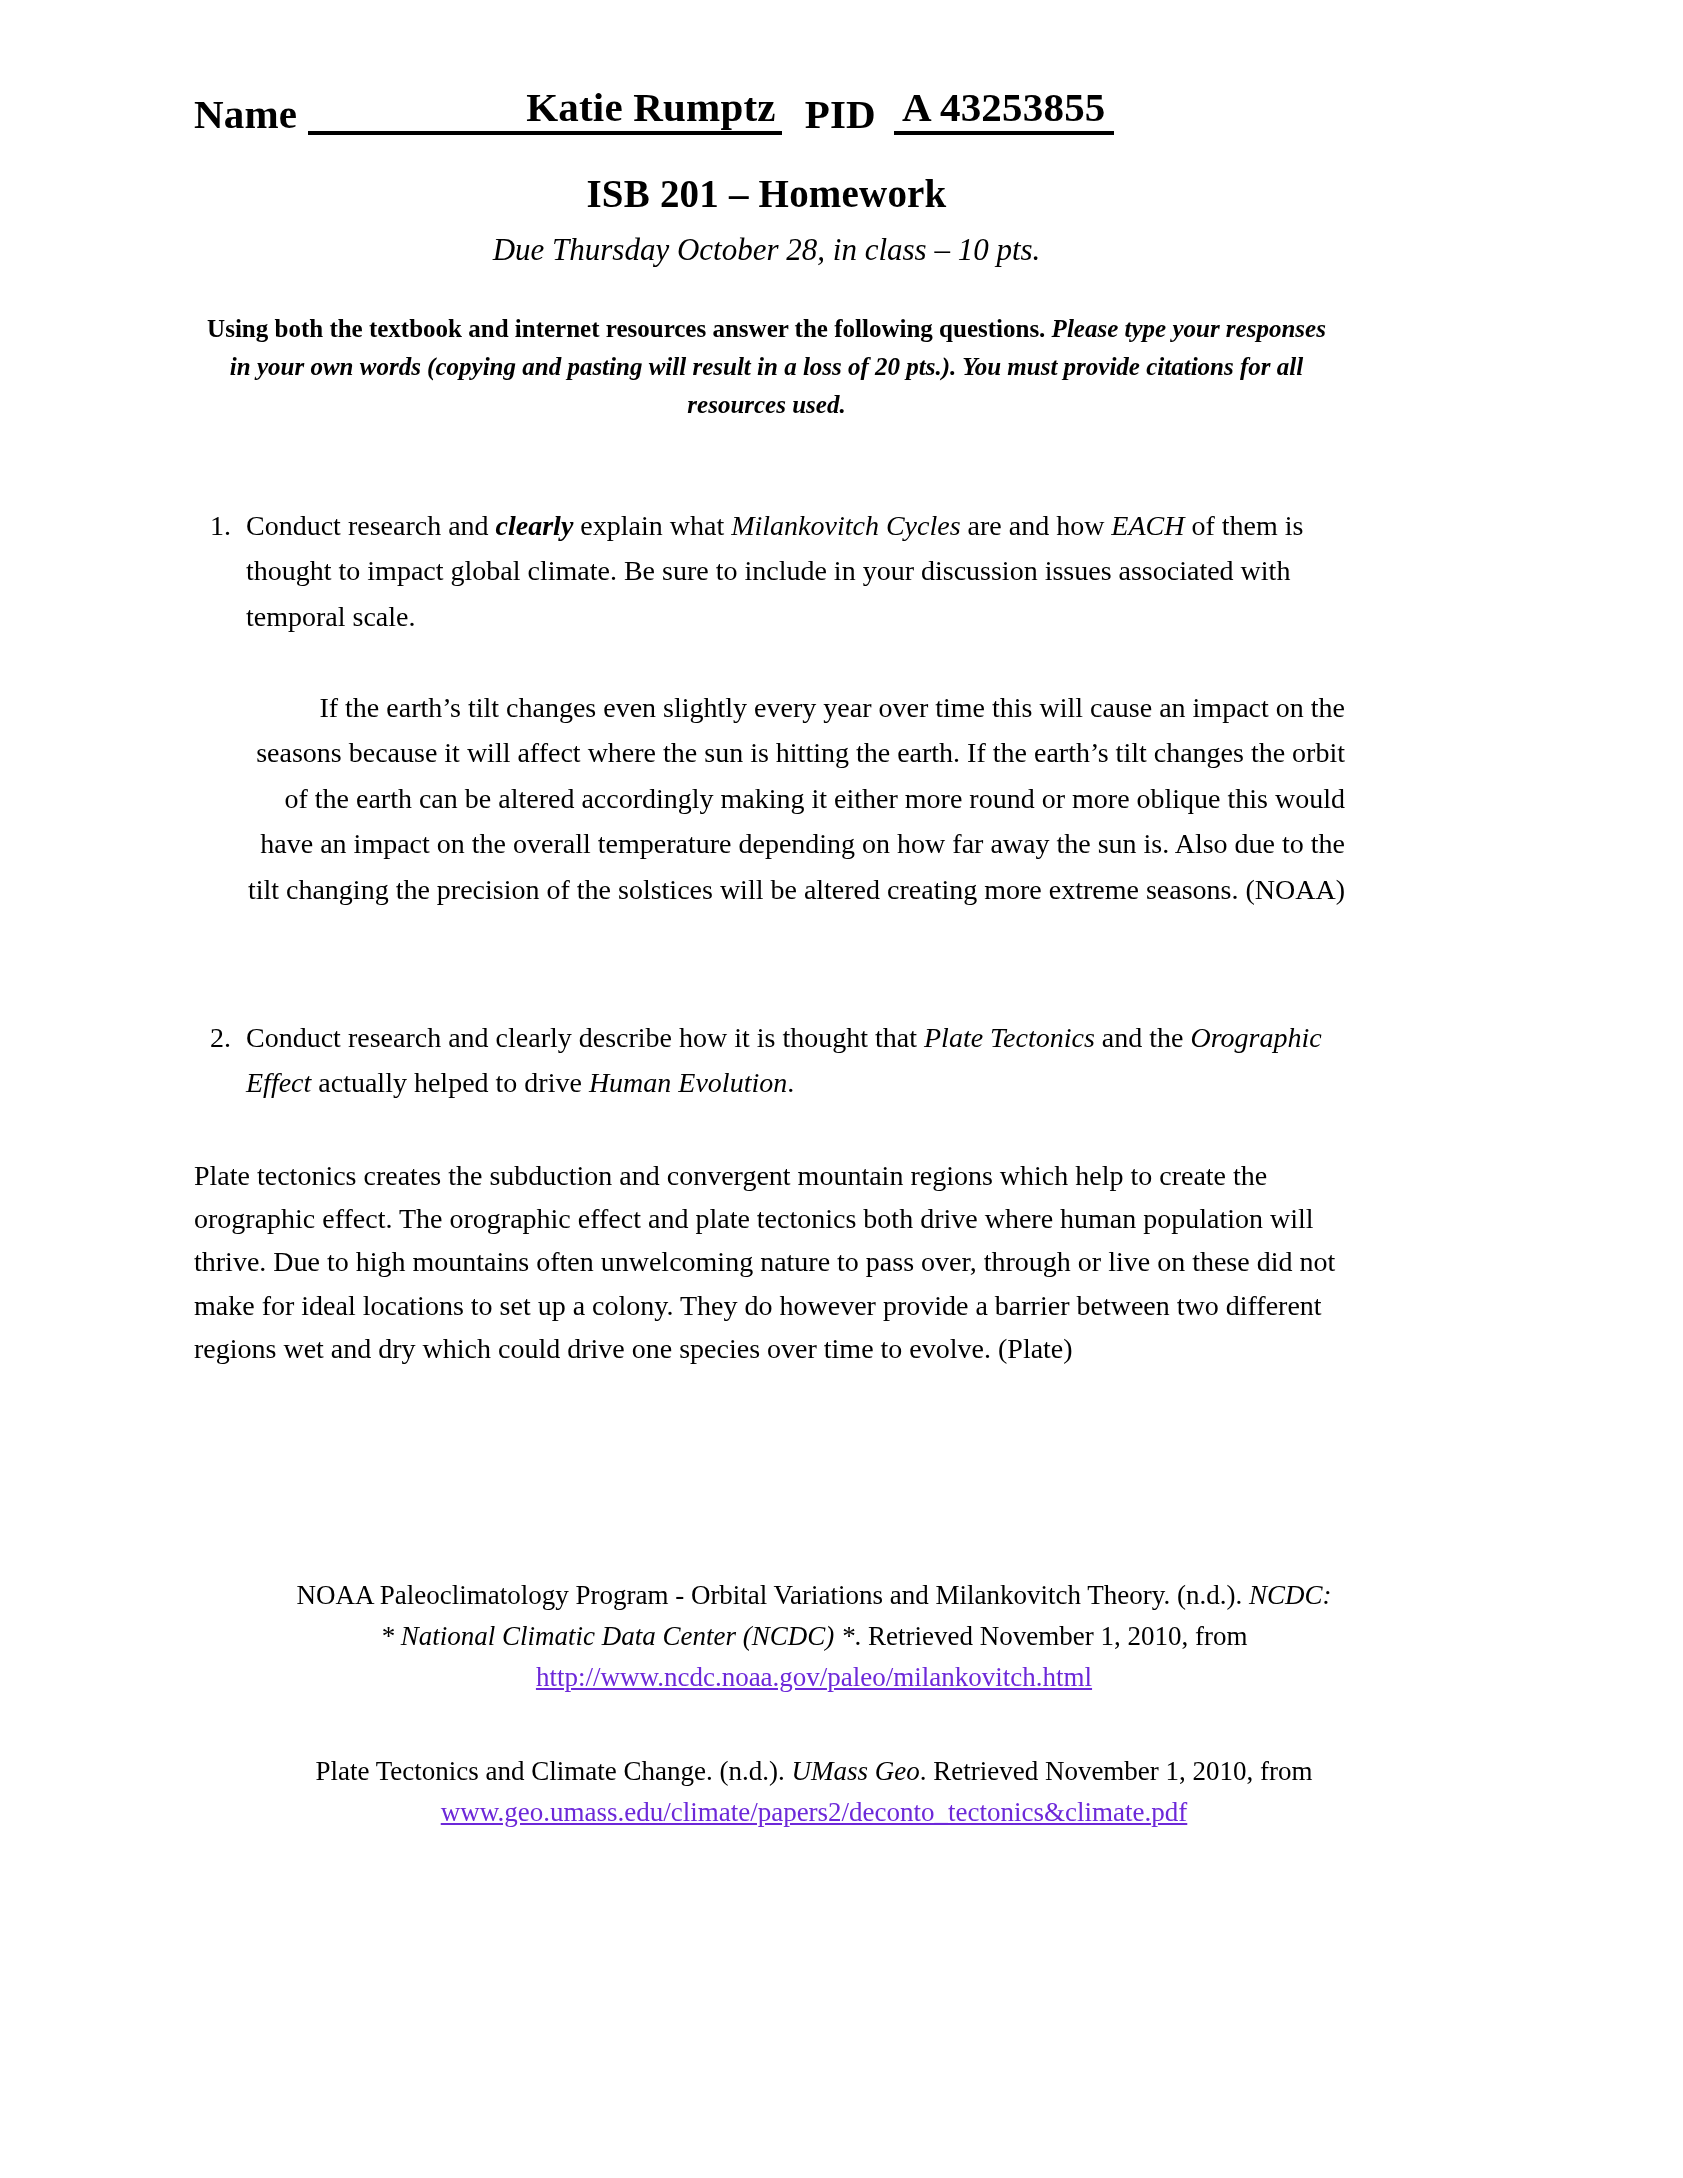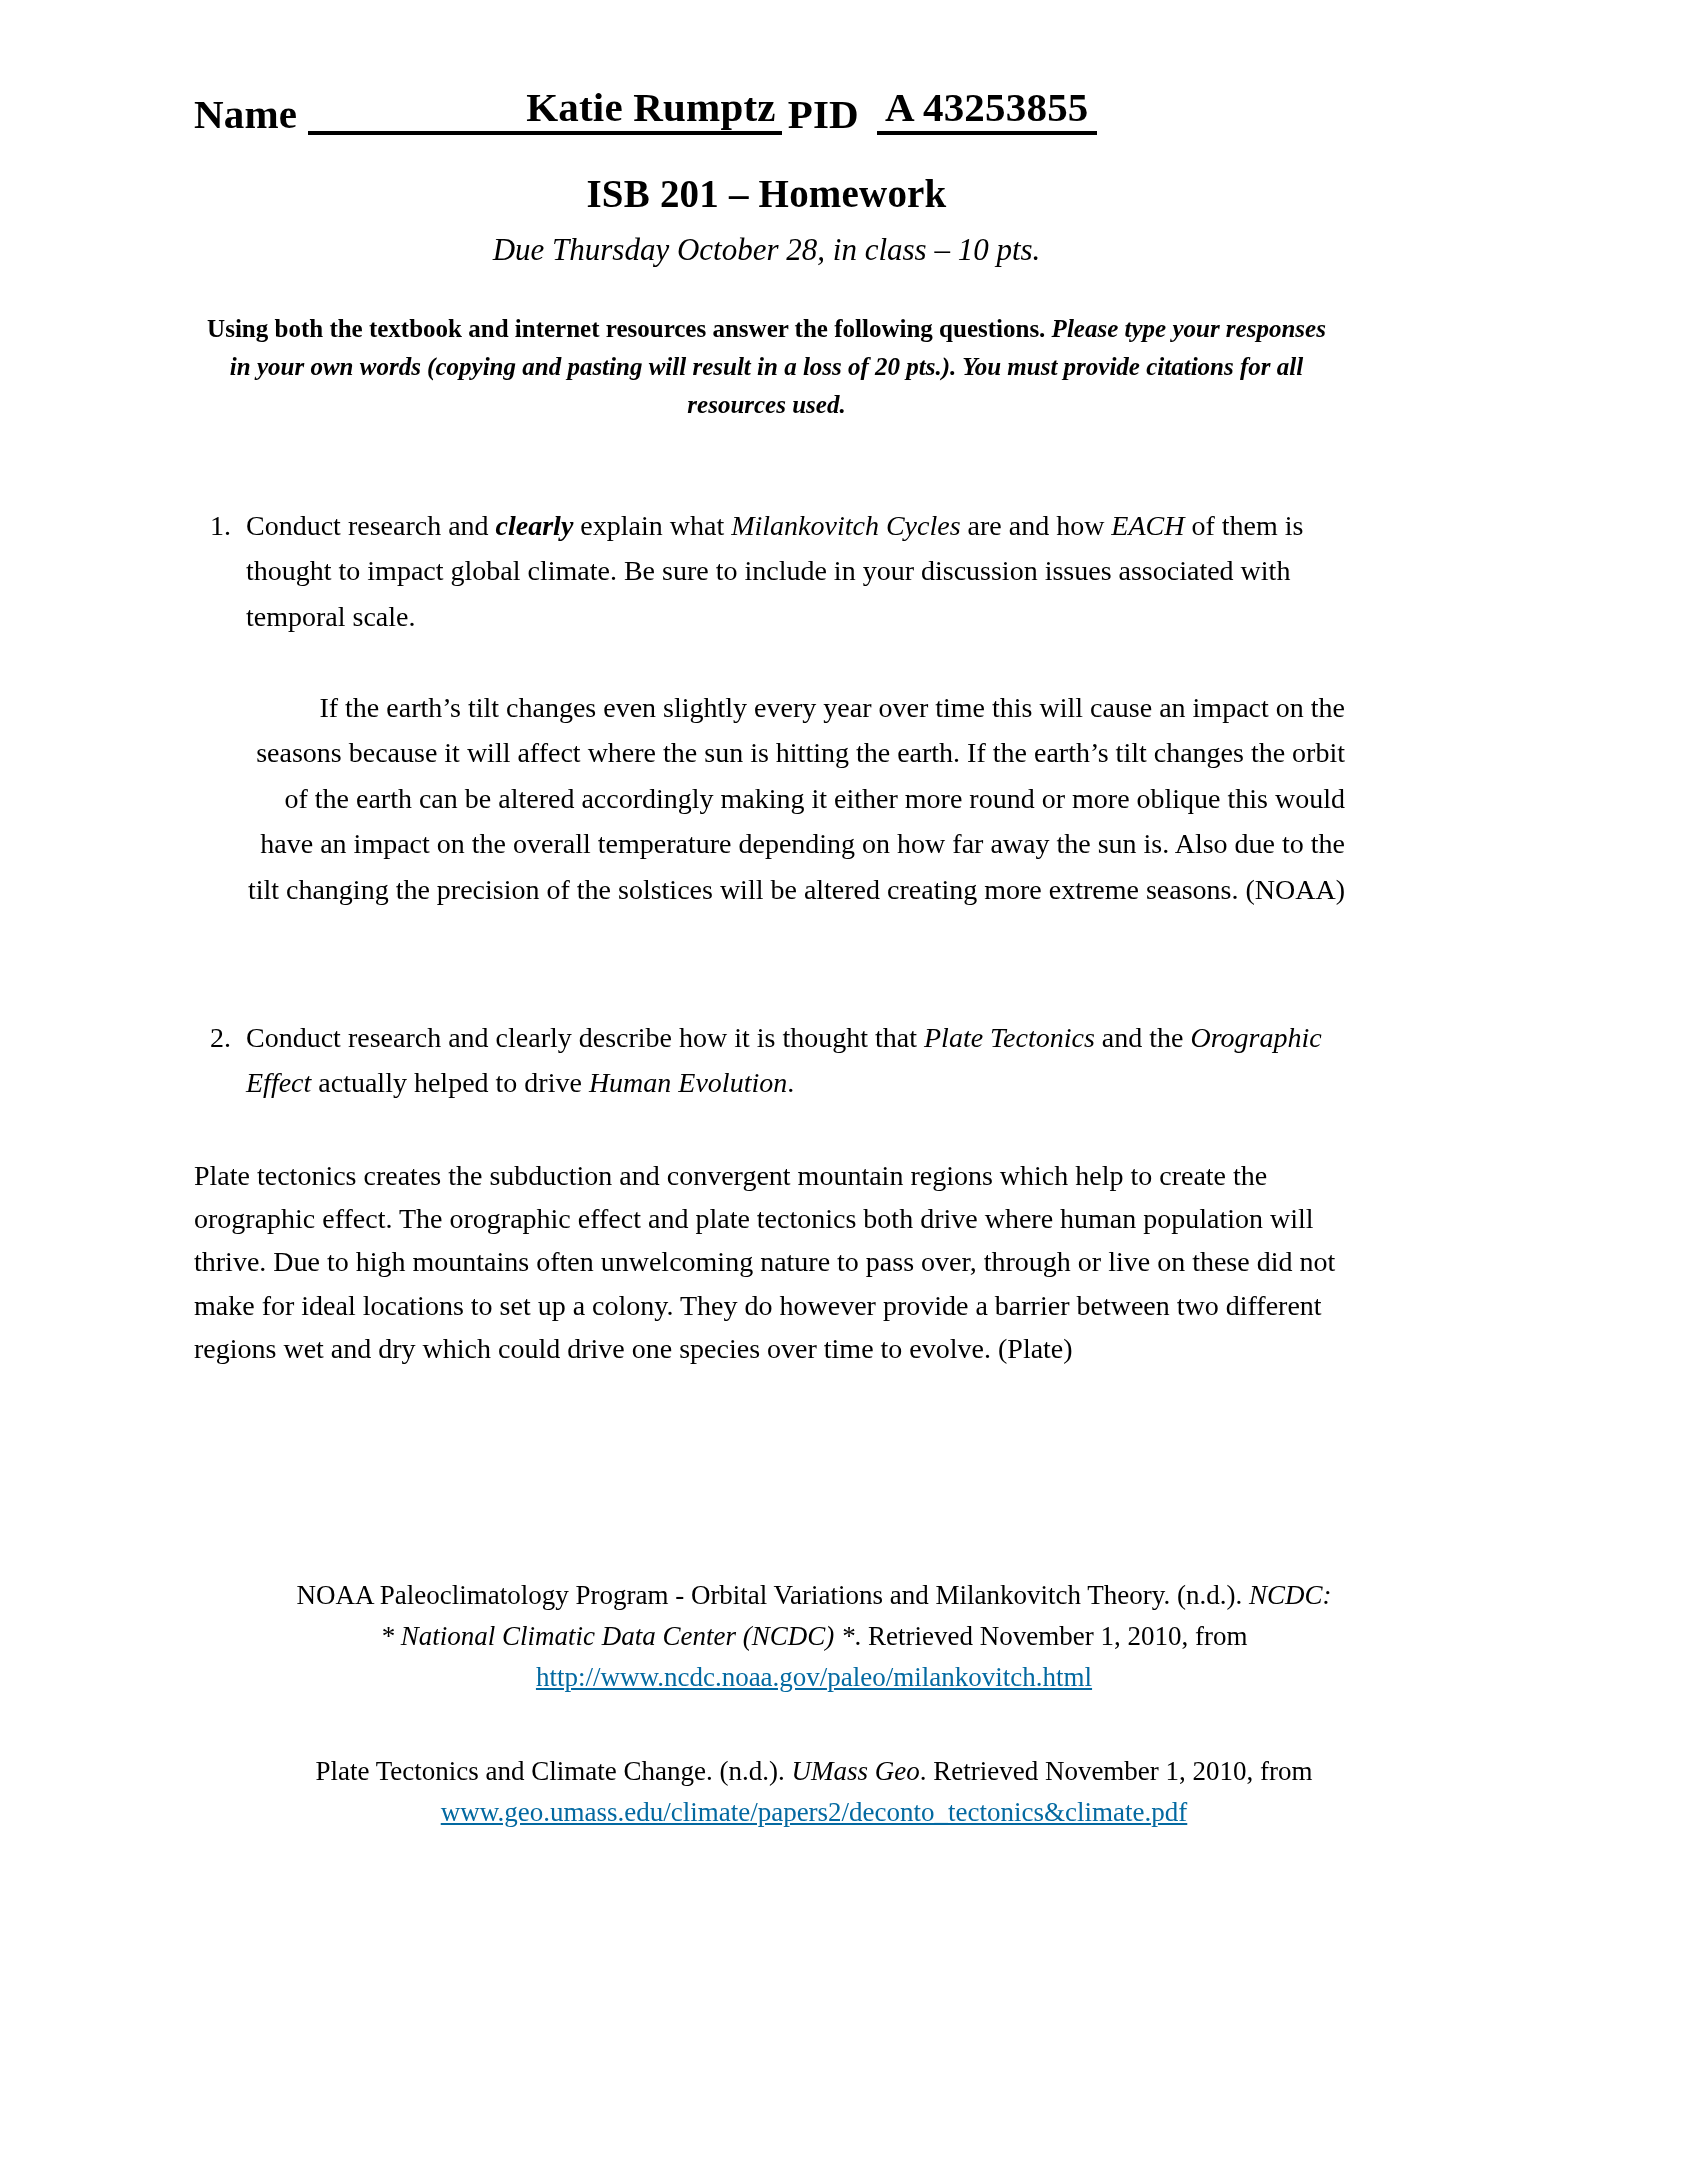--- a/index.html
+++ b/index.html
@@ -43,21 +43,21 @@
   }
   .name-value {
     flex: 0 0 auto;
     border-bottom: 4px solid #000;
     padding: 0 6px 3px 30px;
     min-width: 438px;
     white-space: pre;
     text-align: right;
     font-weight: bold;
   }
-  .pid-label { padding-left: 6px; }
+  .pid-label { padding-left: 6px; margin-left: 17px; }
   .pid-value {
     border-bottom: 4px solid #000;
     padding: 0 8px 3px 8px;
     white-space: pre;
     font-weight: bold;
     margin-left: 18px;
   }
 
   
   .doc-title {
@@ -142,21 +142,21 @@
     text-indent: 0;
     padding-left: 95px;
     text-align: center;
   }
   .ref-entry.second {
     margin-top: 53px;
     text-align: center;
   }
   .ref-entry i { font-style: italic; }
   .ref-link {
-    color: #0369a1;
+    color: #6d28d9;
     text-decoration: underline;
     word-break: break-all;
   }
   .ref-center-line { display: block; text-align: center; }
 </style>
 </head>
 <body>
 
 <div class="page">
 

